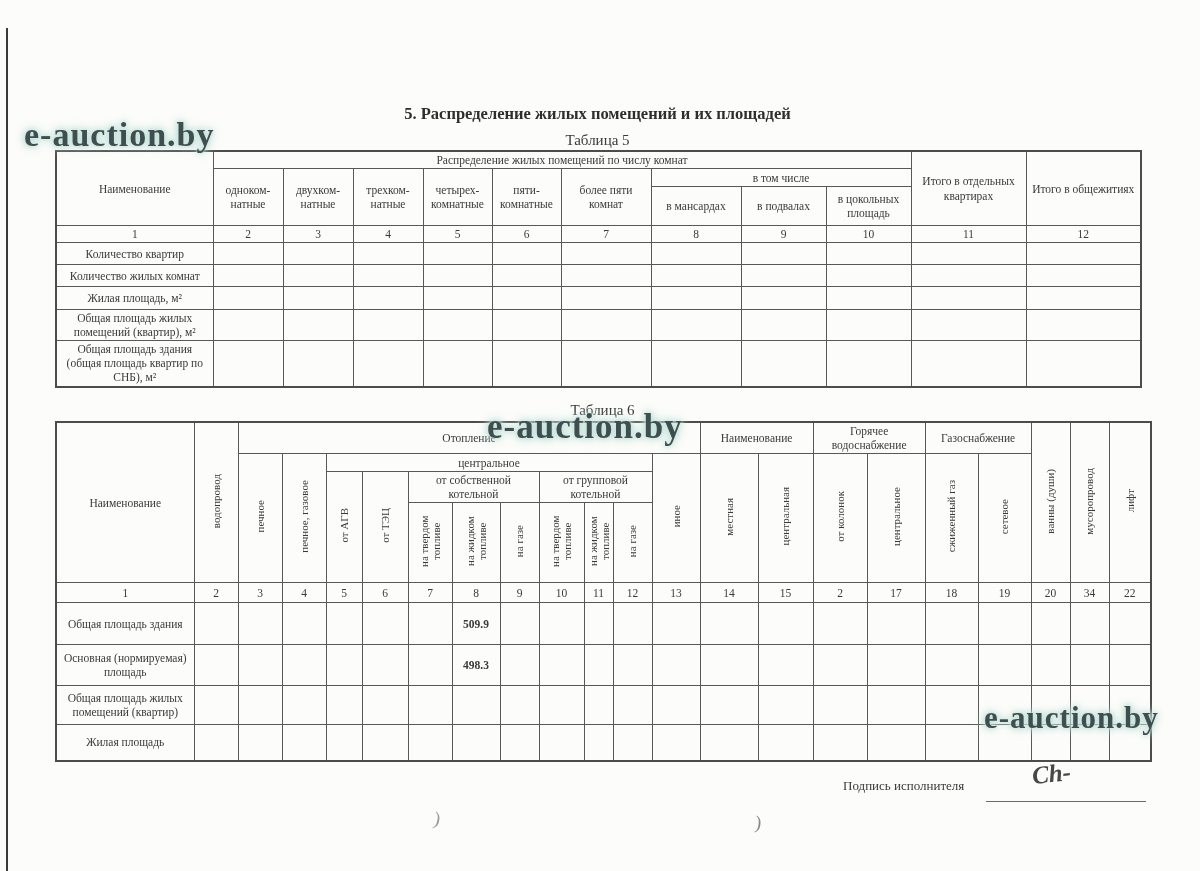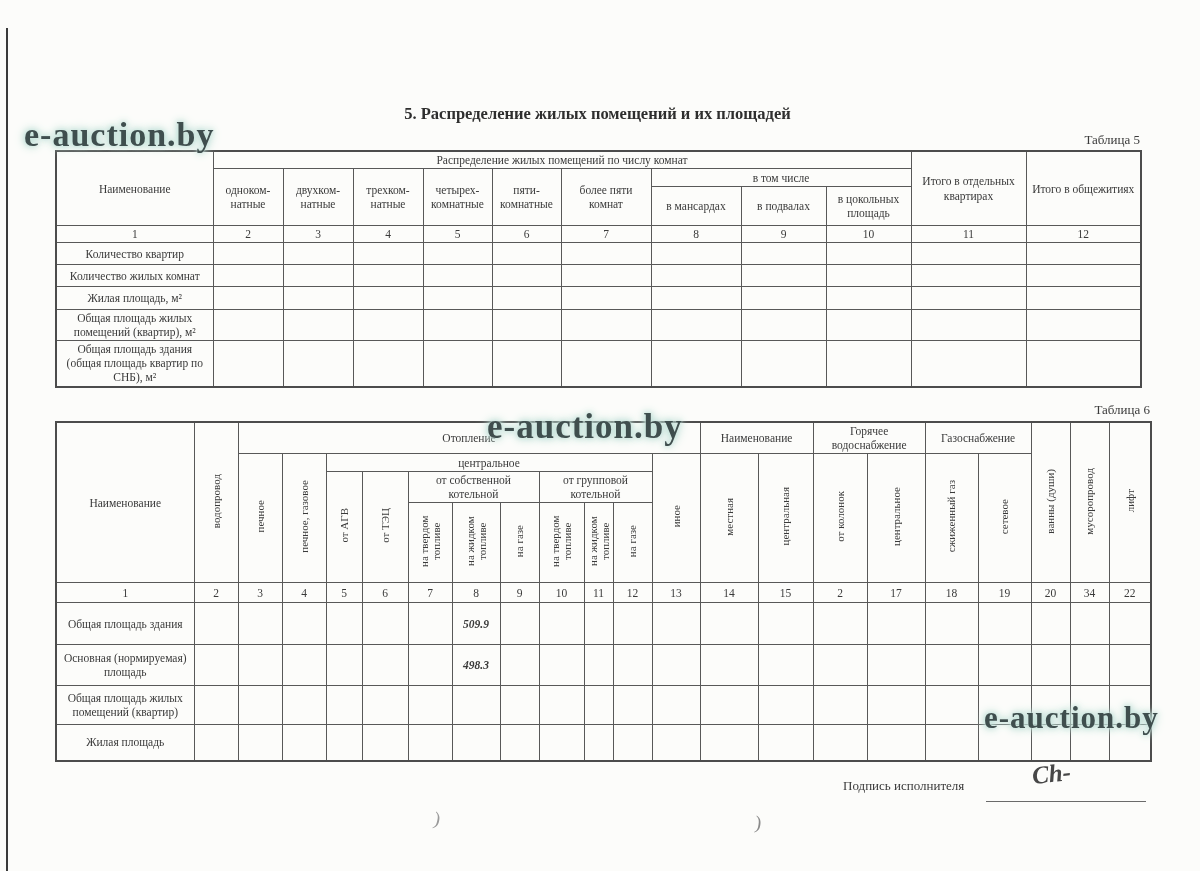--- a/index.html
+++ b/index.html
@@ -10,38 +10,38 @@
   .wm{position:absolute;font-family:"Liberation Serif","DejaVu Serif",serif;font-weight:bold;
       color:#3f4e4e;letter-spacing:1px;white-space:nowrap;z-index:30;
       text-shadow:0 0 2px #d6ebe5,0 0 5px #bfe0d8,0 0 9px #b5dad1,0 0 14px #cde6df;}
   .wm1{left:24px;top:116px;font-size:34px;}
   .wm2{left:487px;top:407px;font-size:35px;}
   .wm3{left:984px;top:700px;font-size:31px;}
 
   .sec-title{position:absolute;left:55px;text-align:center;font-weight:bold;font-size:16.5px;color:#2e2e2e;}
   .t5-title{top:104px;width:1085px;}
   .t6-title{top:382px;width:1095px;}
-  .tbl-cap{position:absolute;left:55px;text-align:right;font-size:13px;color:#3a3a3a;}
+  .tbl-cap{position:absolute;left:55px;text-align:center;font-size:15px;color:#3a3a3a;}
   .t5-cap{top:132px;width:1085px;}
   .t6-cap{top:402px;width:1095px;}
 
   table.t{position:absolute;border-collapse:collapse;table-layout:fixed;background:transparent;}
   .t5{left:55px;top:150px;width:1085px;}
   .t6{left:55px;top:421px;width:1095px;}
   table.t td{border:1px solid #585858;text-align:center;vertical-align:middle;
              padding:1px 2px;font-size:11.5px;line-height:1.22;overflow:hidden;color:#3a3a3a;}
   table.t{border:2px solid #4c4c4c;}
   td.lbl{text-align:left;padding:2px 4px 2px 6px;font-size:12.5px;line-height:1.3;}
   td.num{font-size:11px;padding:0;line-height:1;}
   .vt{writing-mode:vertical-rl;transform:rotate(180deg);display:inline-block;
       line-height:1.12;font-size:11px;}
   .vt-a{max-height:74px;}
   .vt-b{max-height:122px;}
   .vt-c{max-height:150px;}
-  td.valcell{font-weight:bold;font-style:italic;font-size:12.5px;color:#2f2f2f;}
+  td.valcell{font-weight:bold;font-size:12.5px;color:#2f2f2f;}
 
   .sig-label{position:absolute;left:843px;top:778px;font-size:13px;color:#3a3a3a;}
   .sig-line{position:absolute;left:986px;top:801px;width:160px;height:1px;background:#6a6a6a;}
   .sig-hand{position:absolute;left:1032px;top:760px;font-size:25px;font-style:italic;
             font-weight:bold;color:#474747;transform:rotate(-6deg);font-family:"Liberation Serif",serif;}
   .artifact{position:absolute;color:#9a9a9a;font-size:19px;}
   .art1{left:434px;top:808px;transform:rotate(12deg);}
   .art2{left:755px;top:812px;transform:rotate(8deg);color:#8b8b8b;}
 </style>
 </head>

